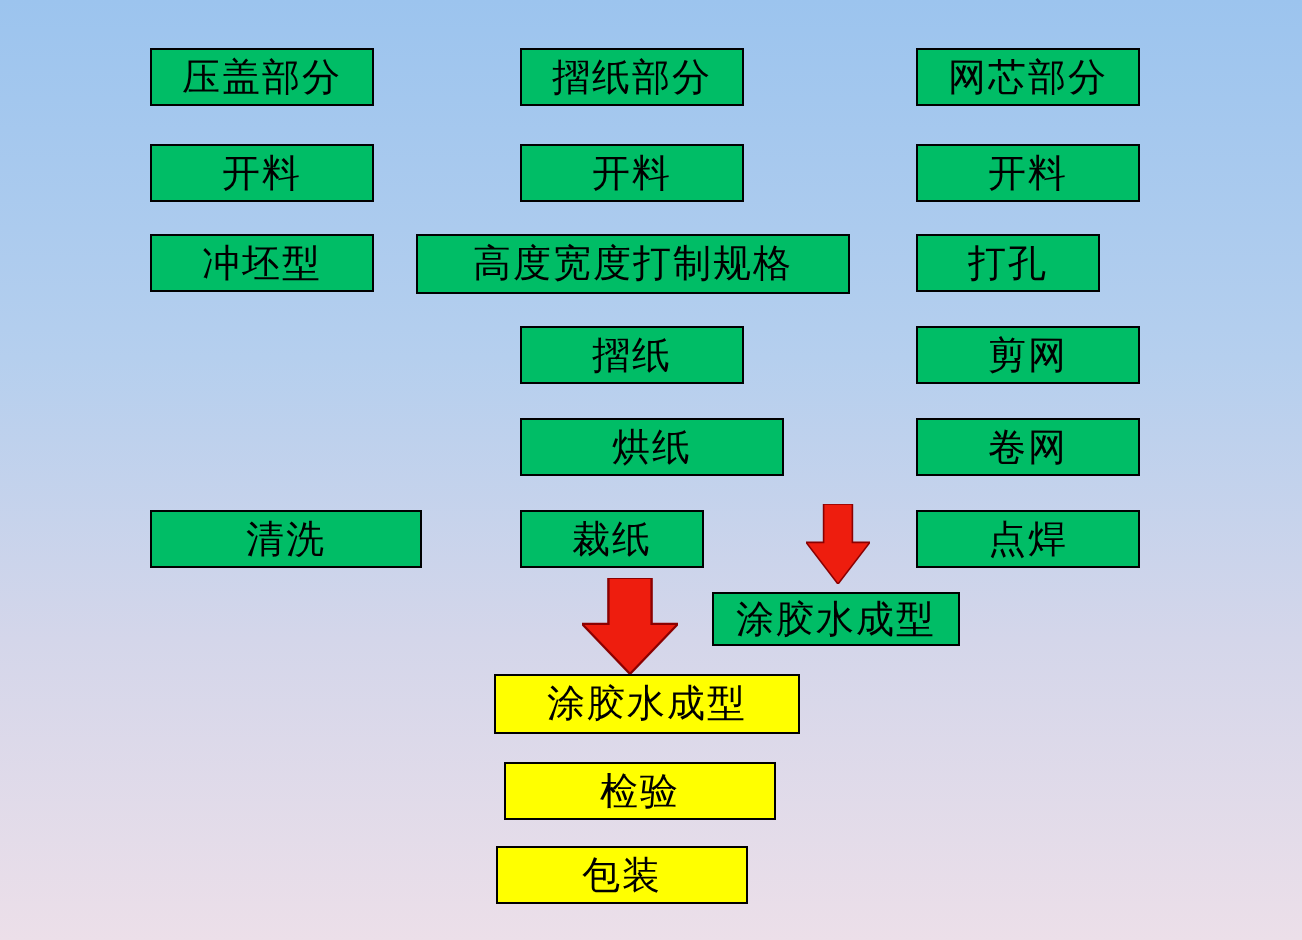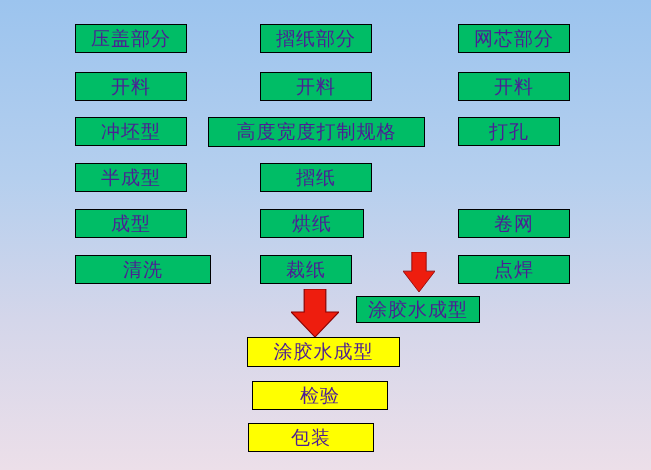--- a/index.html
+++ b/index.html
@@ -13,21 +13,21 @@
       #d4d6ea 68%,
       var(--background-bottom,#ecdfe9) 100%);
     font-family:"Liberation Sans",sans-serif;
   }
   .box{
     position:absolute;
     display:flex;align-items:center;justify-content:center;
     border:1px solid var(--border,#000);
     box-sizing:border-box;
     height:29px;
-    color:#4c1d95;
+    color:#000000;
     font-size:19px;
     letter-spacing:1px;
     white-space:nowrap;
     text-align:center;
   }
   .green{background:var(--green-box,#00bd66);}
   .yellow{background:var(--yellow-box,#ffff00);}
   .arrow{position:absolute;color:var(--arrow-red,#ee1d0e);line-height:0;}
   .arrow svg{display:block;width:100%;height:100%;}
 </style>
@@ -39,27 +39,26 @@
   <div class="box green" style="left:75px;top:24px;width:112px">压盖部分</div>
   <div class="box green" style="left:260px;top:24px;width:112px">摺纸部分</div>
   <div class="box green" style="left:458px;top:24px;width:112px">网芯部分</div>
 
   <div class="box green" style="left:75px;top:72px;width:112px">开料</div>
   <div class="box green" style="left:260px;top:72px;width:112px">开料</div>
   <div class="box green" style="left:458px;top:72px;width:112px">开料</div>
 
   <div class="box green" style="left:75px;top:117px;width:112px">冲坯型</div>
   <div class="box green" style="left:208px;top:117px;width:217px;height:30px">高度宽度打制规格</div>
-  <div class="box green" style="left:458px;top:117px;width:102px">打孔</div>
+  <div class="box green" style="left:458px;top:117px;width:92px">打孔</div>
 
-  <div class="box green" style="left:75px;top:163px;width:112px">半成型</div>
   <div class="box green" style="left:260px;top:163px;width:112px">摺纸</div>
+  <div class="box green" style="left:458px;top:163px;width:112px">剪网</div>
 
-  <div class="box green" style="left:75px;top:209px;width:112px">成型</div>
-  <div class="box green" style="left:260px;top:209px;width:104px">烘纸</div>
+  <div class="box green" style="left:260px;top:209px;width:132px">烘纸</div>
   <div class="box green" style="left:458px;top:209px;width:112px">卷网</div>
 
   <div class="box green" style="left:75px;top:255px;width:136px">清洗</div>
   <div class="box green" style="left:260px;top:255px;width:92px">裁纸</div>
   <div class="box green" style="left:458px;top:255px;width:112px">点焊</div>
 
   <div class="arrow" style="left:403px;top:252px;width:32px;height:40px">
     <svg viewBox="0 0 40 46" preserveAspectRatio="none" aria-hidden="true">
       <polygon points="11,0 29,0 29,22 40,22 20,46 0,22 11,22" fill="currentColor" stroke="#8b0000" stroke-width="1"></polygon>
     </svg>

